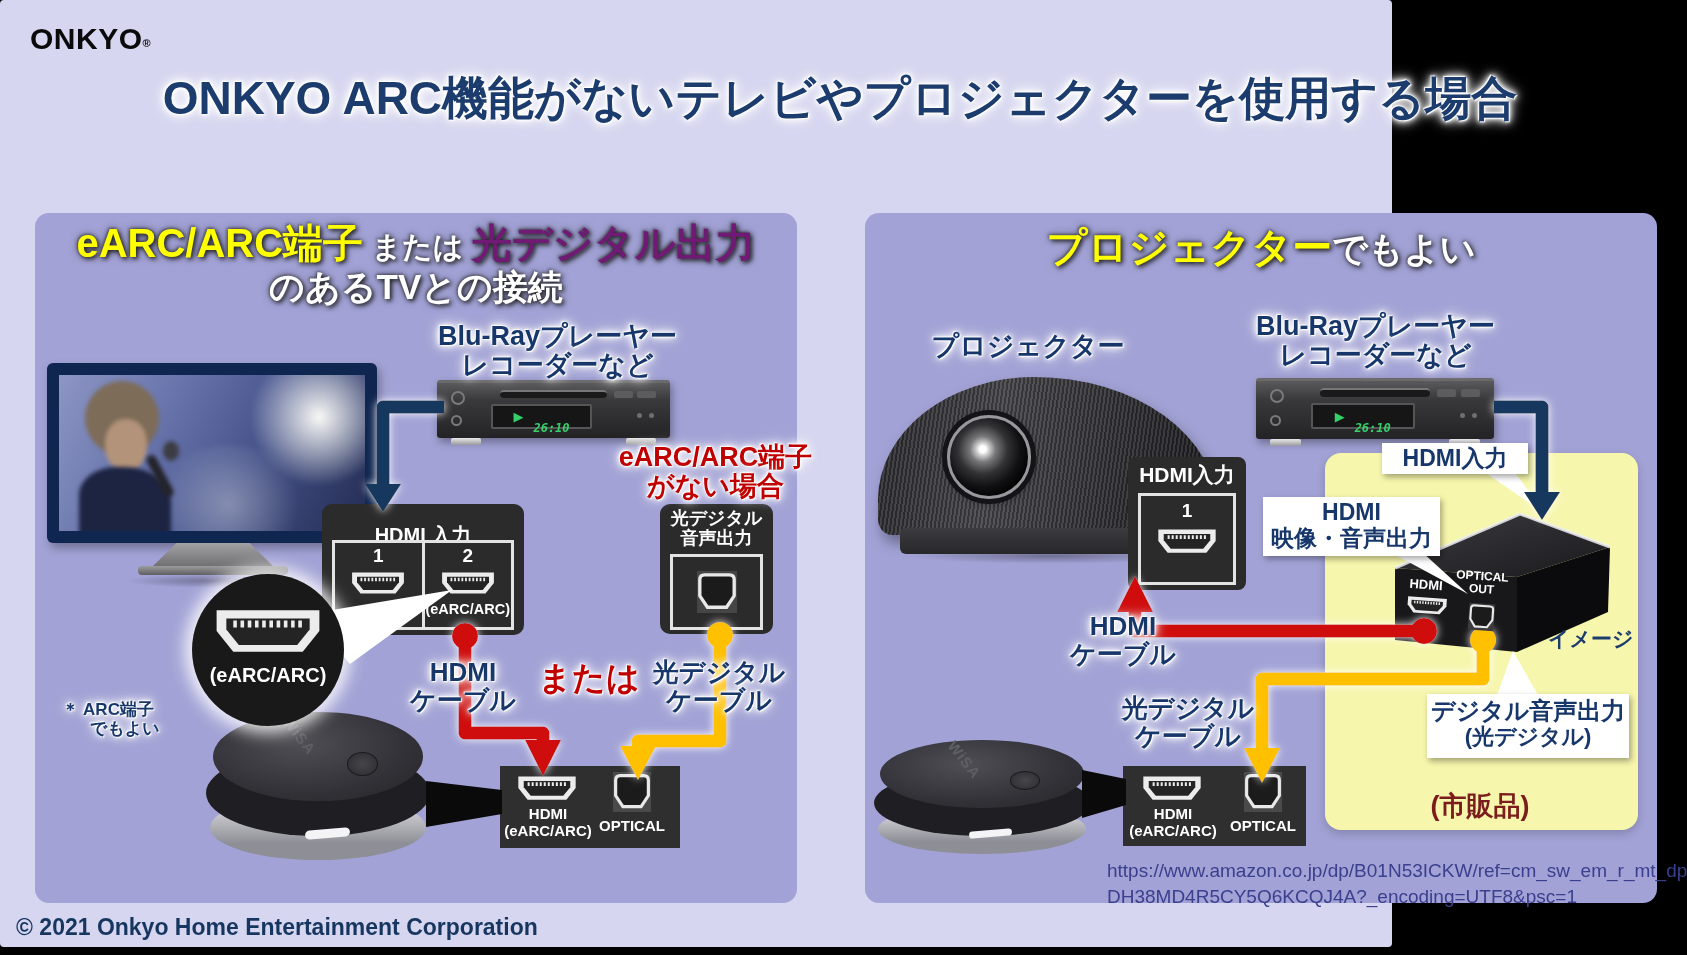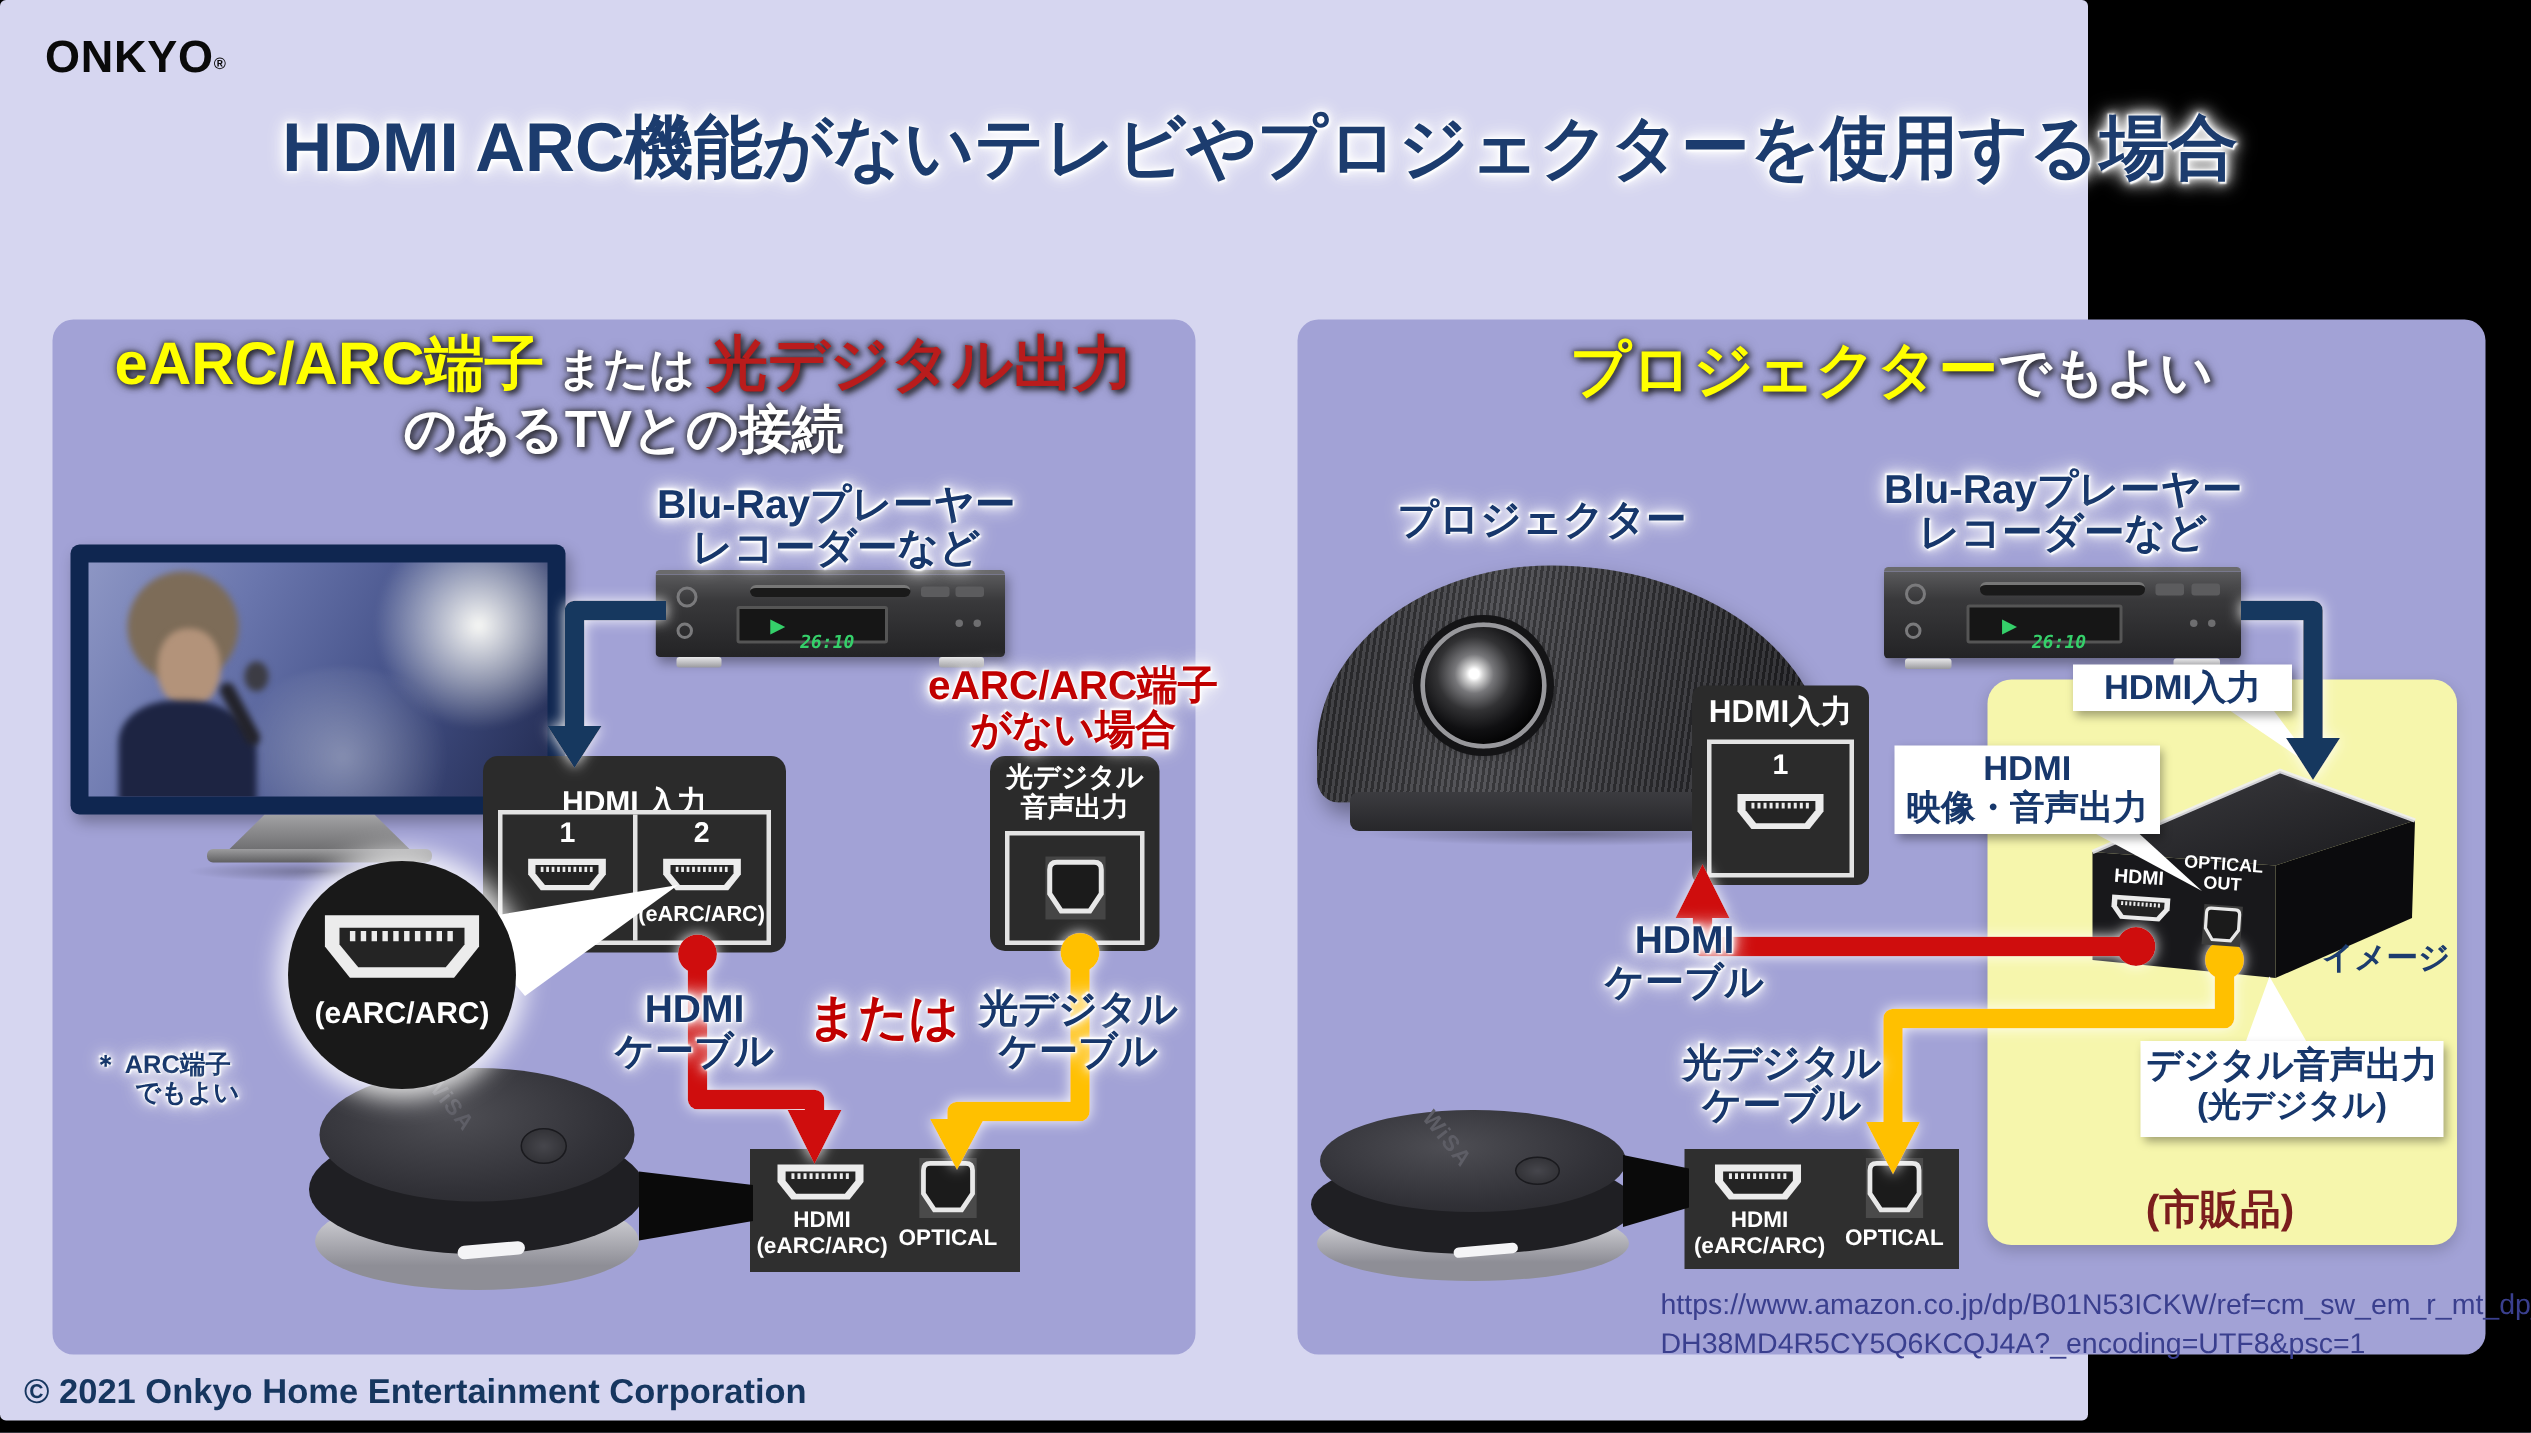--- a/index.html
+++ b/index.html
@@ -54,25 +54,25 @@
   .recv{background:#2f2f2f;}
   .z1{z-index:1}.z2{z-index:2}.z3{z-index:3}.z5{z-index:5}
   #overlay{left:0;top:0;z-index:4;pointer-events:none;}
 </style>
 </head>
 <body>
 
 <div class="abs canvas">
 
   <div class="abs" style="left:30px;top:22px;font-size:30px;font-weight:900;letter-spacing:.5px;color:#0a0a0a;"><span>ONKYO</span><span style="font-size:11px;vertical-align:2px;">®</span></div>
-  <div class="abs txt gw" style="left:0;top:74px;width:1680px;font-size:46px;color:#1c3c6e;">HDMI ARC機能がないテレビやプロジェクターを使用する場合</div>
+  <div class="abs txt gw" style="left:0;top:74px;width:1680px;font-size:46px;color:#1c3c6e;">ONKYO ARC機能がないテレビやプロジェクターを使用する場合</div>
 
   <div class="abs panel z1" style="left:35px;top:213px;width:762px;height:690px;"></div>
   <div class="abs txt z5" style="left:35px;top:222px;width:762px;">
-    <span class="gd" style="font-size:40px;color:#ffff00;">eARC/ARC端子</span><span class="gd" style="font-size:30px;color:#fff;"> または </span><span class="gd" style="font-size:40px;color:#b91c1c;">光デジタル出力</span>
+    <span class="gd" style="font-size:40px;color:#ffff00;">eARC/ARC端子</span><span class="gd" style="font-size:30px;color:#fff;"> または </span><span class="gd" style="font-size:40px;color:#701a75;">光デジタル出力</span>
   </div>
   <div class="abs txt gd z5" style="left:35px;top:268px;width:762px;font-size:35px;color:#fff;">のあるTVとの接続</div>
 
   <div class="abs tvframe z3" style="left:47px;top:363px;width:330px;height:180px;">
     <div class="abs tvscreen" style="left:12px;top:12px;width:306px;height:156px;">
       <div class="abs spot blurred" style="left:190px;top:-28px;width:140px;height:140px;"></div>
       <div class="abs spot blurred" style="left:90px;top:70px;width:160px;height:120px;opacity:.35;"></div>
       <div class="abs blurred" style="left:26px;top:6px;width:74px;height:74px;border-radius:50%;background:#7d6c58;"></div>
       <div class="abs blurred" style="left:46px;top:44px;width:42px;height:52px;border-radius:46%;background:#b3937a;"></div>
       <div class="abs blurred" style="left:20px;top:92px;width:92px;height:70px;border-radius:40% 50% 0 0;background:#1d2442;"></div>

